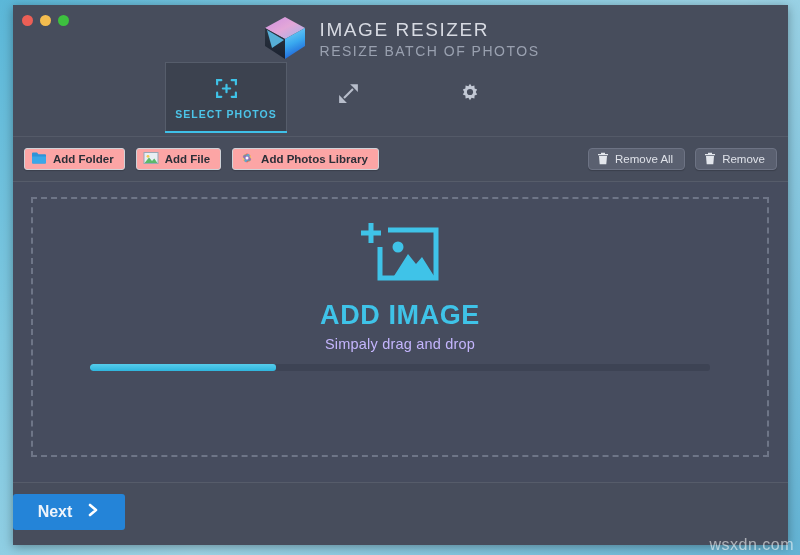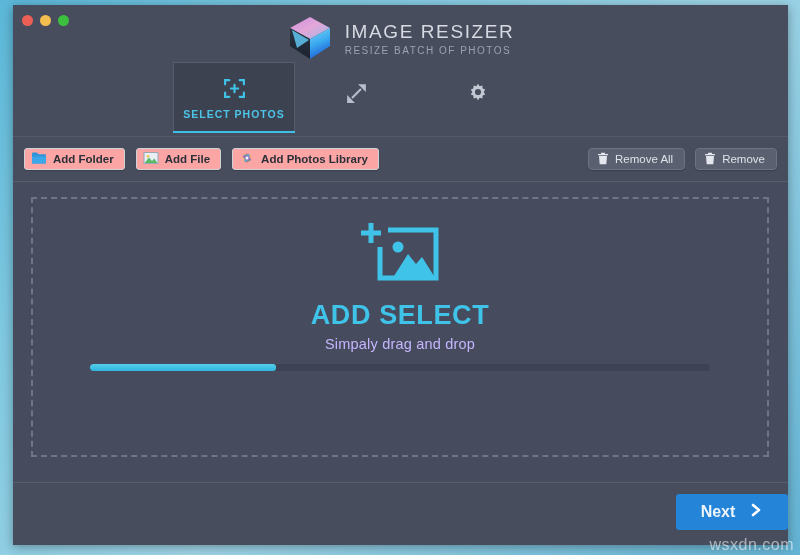--- a/index.html
+++ b/index.html
@@ -59,36 +59,36 @@
   }
   .logo-mark { width: 46px; height: 48px; flex: none; }
   .brand-text { line-height: 1; padding-top: 2px; }
   .brand-title {
     font-size: 19px;
     letter-spacing: 1.6px;
     color: #d7dae2;
     font-weight: 400;
   }
   .brand-sub {
-    font-size: 10px;
+    font-size: 14px;
     letter-spacing: 1.5px;
     color: #9aa1b0;
     margin-top: 5px;
   }
 
   
   .tabbar {
     position: relative;
     height: 66px;
     background: #474d5c;
     border-bottom: 1px solid #545a68;
   }
   .tabs-inner {
     position: absolute;
-    left: 160px;
+    left: 152px;
     top: -9px;
     display: flex;
   }
   .tab {
     width: 122px;
     height: 70px;
     display: flex;
     flex-direction: column;
     align-items: center;
     justify-content: center;
@@ -210,21 +210,21 @@
   }
 
   
   .footer {
     position: relative;
     height: 58px;
     background: #474d5c;
     border-top: 1px solid #565c6a;
     display: flex;
     align-items: center;
-    justify-content: flex-end;
+    justify-content: flex-start;
   }
   .btn-next {
     width: 112px;
     height: 36px;
     background: #2484d8;
     border: none;
     border-radius: 3px;
     color: #eef4fb;
     font-size: 16px;
     font-weight: bold;
@@ -401,21 +401,21 @@
         <span class="dz-icon">
           <svg width="84" height="66" viewBox="0 0 84 66">
             <rect x="22" y="9" width="56" height="48" fill="none" stroke="#3fc3e8" stroke-width="5"></rect>
             <path d="M36 55 L50 33 L58 43 L64 36 L76 55 Z" fill="#3fc3e8"></path>
             <circle cx="40" cy="26" r="5.5" fill="#3fc3e8"></circle>
             <rect x="0" y="0" width="30" height="26" fill="#464c5e"></rect>
             <path d="M13 2 V22 M3 12 H23" stroke="#3fc3e8" stroke-width="5" stroke-linecap="butt"></path>
           </svg>
         </span>
 
-        <div class="dz-title">ADD SELECT</div>
+        <div class="dz-title">ADD IMAGE</div>
         <div class="dz-sub">Simpaly drag and drop</div>
 
 
         <div class="progress">
           <div class="progress-fill" id="progress-fill" style="width: 30%;"></div>
         </div>
       </div>
     </div>
 
     <div class="footer">

